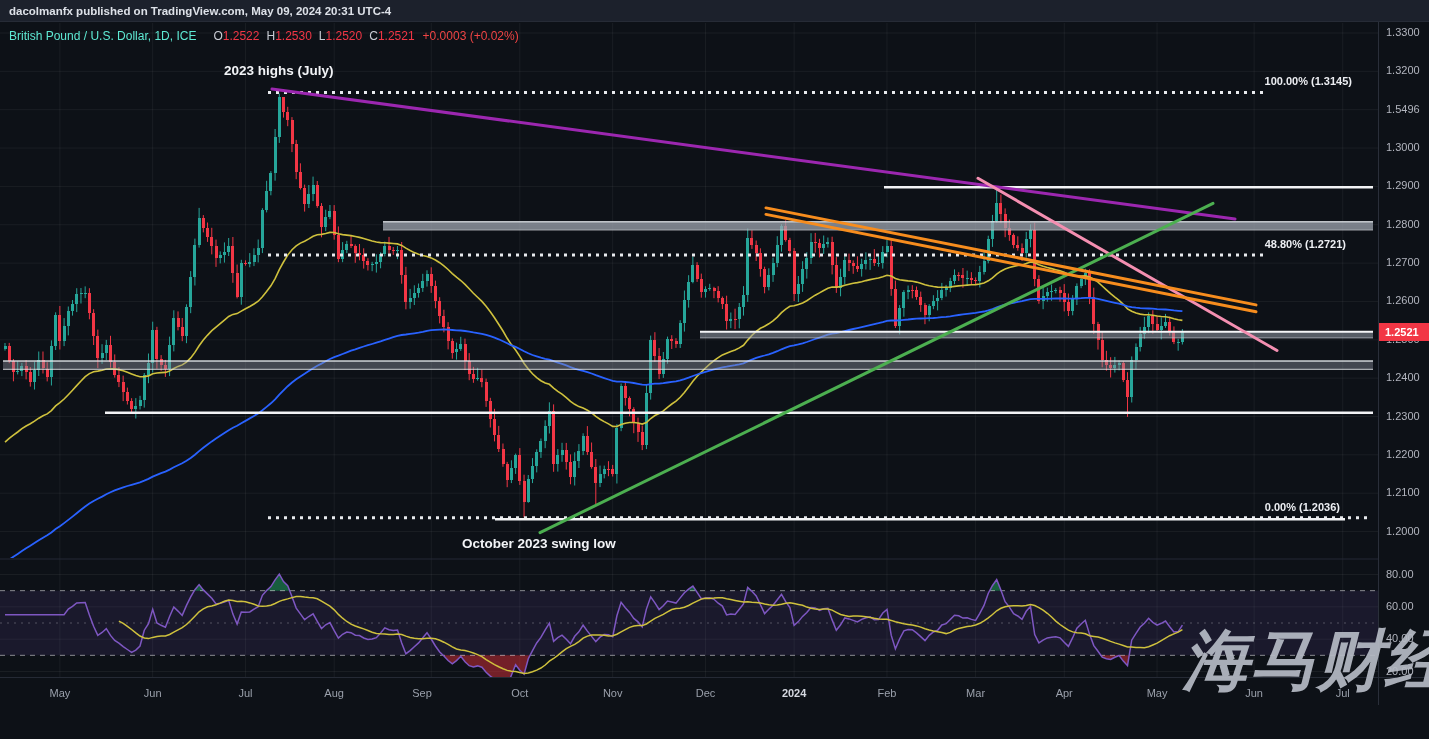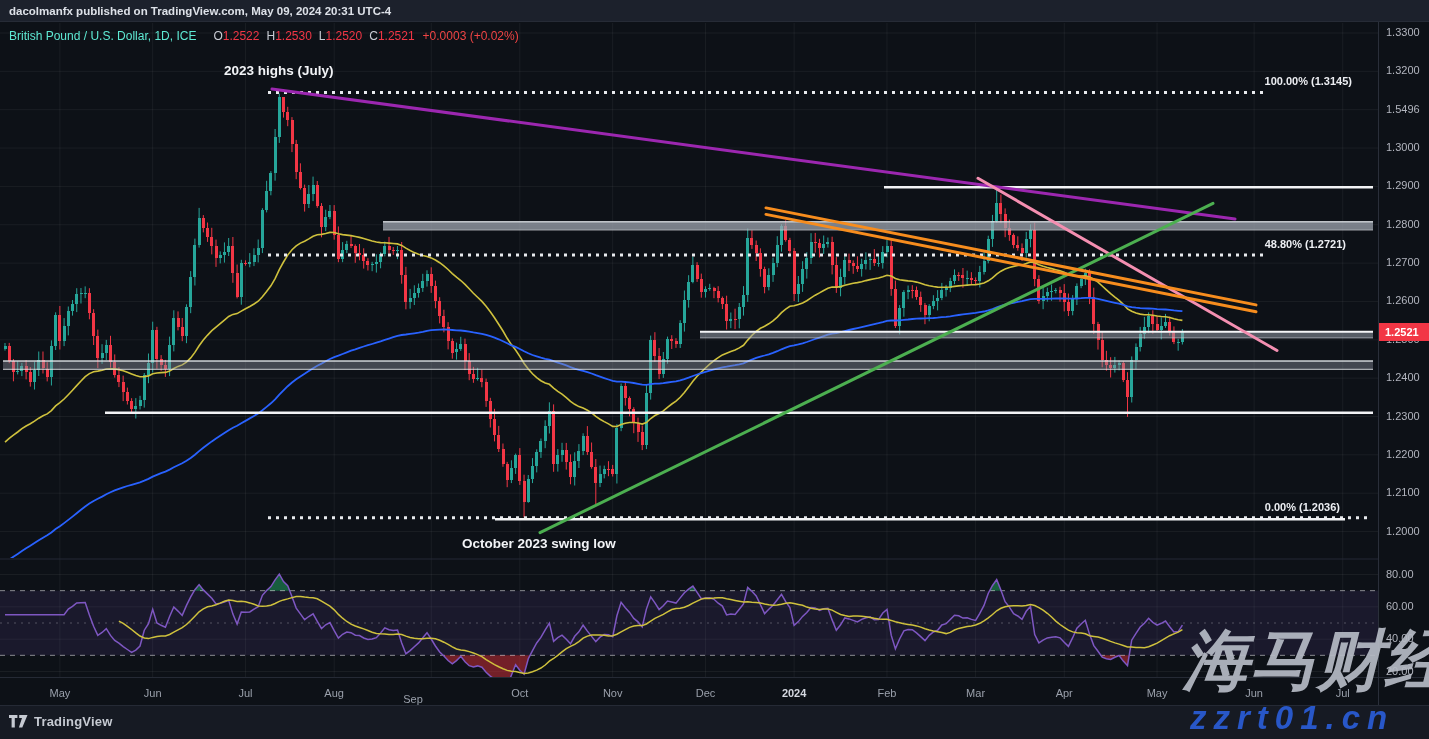--- a/index.html
+++ b/index.html
@@ -736,39 +736,29 @@
       <div class="tick" style="top: 577.834px;">60.00</div>
       <div class="tick" style="top: 610.168px;">40.00</div>
       <div class="tick" style="top: 642.502px;">20.00</div>
     </div>
 
   <div id="time-axis">
       <div class="tlabel" style="left: 59.86px;">May</div>
       <div class="tlabel" style="left: 152.7px;">Jun</div>
       <div class="tlabel" style="left: 245.54px;">Jul</div>
       <div class="tlabel" style="left: 334.16px;">Aug</div>
-      <div class="tlabel" style="left: 413px; margin-top: 6px;">Sep</div>
+      <div class="tlabel" style="left: 422px;">Sep</div>
       <div class="tlabel" style="left: 519.84px;">Oct</div>
       <div class="tlabel" style="left: 612.68px;">Nov</div>
       <div class="tlabel" style="left: 705.52px;">Dec</div>
       <div class="tlabel year" style="left: 794.14px;">2024</div>
       <div class="tlabel" style="left: 886.98px;">Feb</div>
       <div class="tlabel" style="left: 975.6px;">Mar</div>
       <div class="tlabel" style="left: 1064.22px;">Apr</div>
       <div class="tlabel" style="left: 1157.06px;">May</div>
       <div class="tlabel" style="left: 1254.12px;">Jun</div>
       <div class="tlabel" style="left: 1342.74px;">Jul</div>
     </div>
 
-  <div id="bottombar">
-    <div id="tv-brand">
-      <svg width="19" height="15" viewBox="0 0 19 15">
-        <path d="M0 1 h8.4 v3.1 h-2.6 v9.4 h-3.2 v-9.4 H0 z" fill="#c6cad2"></path>
-        <path d="M10.2 1 h8.3 l-5.2 12.5 h-3.4 l3.1 -9.4 h-2.8 z" fill="#c6cad2"></path>
-      </svg>
-      <span class="txt">TradingView</span>
-    </div>
-  </div>
 
   <div id="wm-cn">海马财经</div>
-  <div id="wm-url">zzrt01.cn</div>
 
 </div>
 
 </body></html>

